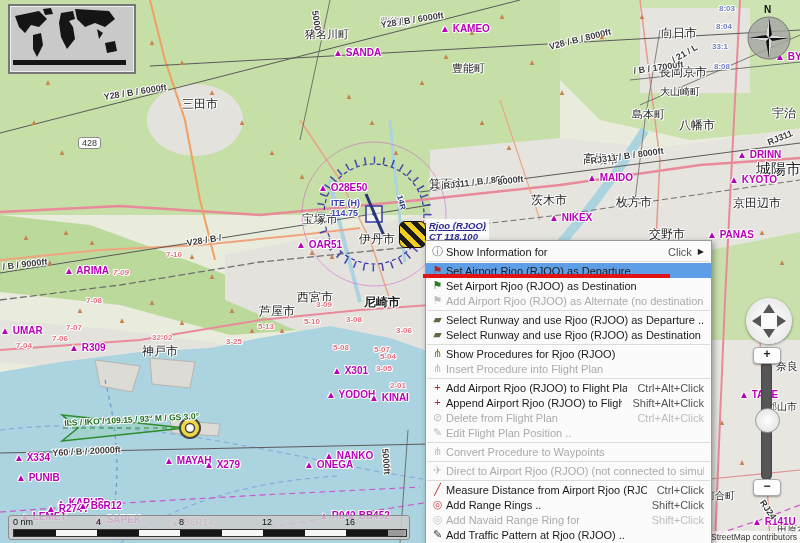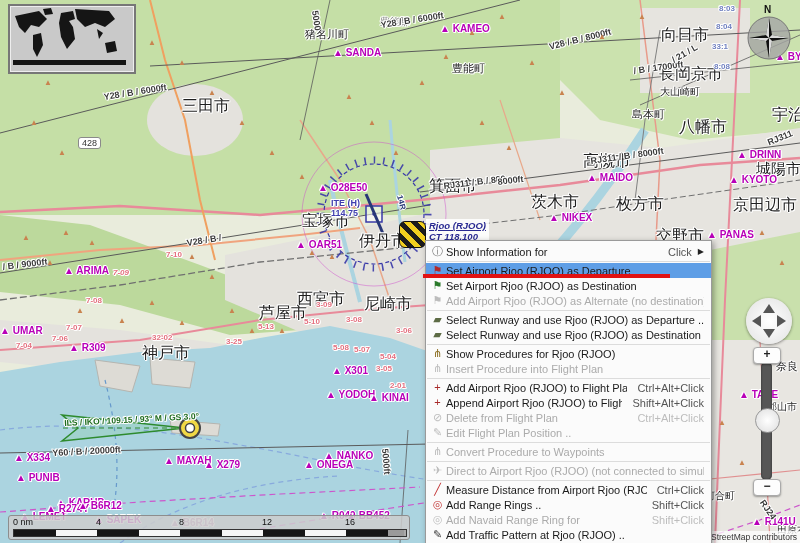--- a/index.html
+++ b/index.html
@@ -2,21 +2,21 @@
 <html><head>
 <meta charset="utf-8">
 <style>
   html,body{margin:0;padding:0;background:#888;}
   #app{position:relative;width:800px;height:543px;overflow:hidden;background:#e9ecdc;
        font-family:"Liberation Sans",sans-serif;cursor:default;}
   #map-svg{position:absolute;left:0;top:0;z-index:0;}
   #map-labels{position:absolute;left:0;top:0;width:800px;height:543px;z-index:5;pointer-events:none;}
   #map-labels span{position:absolute;white-space:nowrap;}
   .halo{text-shadow:1px 0 0 #fff,-1px 0 0 #fff,0 1px 0 #fff,0 -1px 0 #fff,1px 1px 0 #fff,-1px -1px 0 #fff;}
-  .city{color:#1f1f1f;font-size:16px;}
+  .city{color:#1f1f1f;font-size:12px;}
   .wp{color:#b800b8;font-weight:bold;font-size:10px;}
   .awy{color:#3a3a3a;font-size:9px;font-weight:bold;transform-origin:0 0;}
   .rm{font-size:8px;font-weight:bold;}
   .peak{color:#c9834f;font-size:8px;}
   .shield{position:absolute;left:78px;top:137px;background:#fff;border:1px solid #8a8a8a;border-radius:3px;
           font-size:9px;padding:0 3px;color:#333;z-index:5;}
   .aplabel{position:absolute;background:rgba(255,255,255,.88);color:#2a2a92;font-style:italic;font-weight:bold;
            font-size:9.5px;line-height:1.18;padding:1px 3px;z-index:6;}
   .aplabel .apname{text-decoration:underline;}
   .vorlabel{position:absolute;left:331px;top:199px;color:#3f3fae;font-weight:bold;font-size:9px;line-height:1.1;z-index:6;}
@@ -146,32 +146,32 @@
 
   <div id="map-labels">
       <span class="city halo" style="left: 182px; top: 96px;">三田市</span>
       <span class="city halo" style="left: 305px; top: 27px; font-size: 11px;">猪名川町</span>
       <span class="city halo" style="left: 380px; top: 15px; font-size: 10px; color: rgb(119, 119, 119); text-align: center;">豊能郡</span>
       <span class="city halo" style="left: 452px; top: 61px; font-size: 11px;">豊能町</span>
       <span class="city halo" style="left: 429px; top: 176px;">箕面市</span>
       <span class="city halo" style="left: 583px; top: 151px;">高槻市</span>
       <span class="city halo" style="left: 531px; top: 192px;">茨木市</span>
       <span class="city halo" style="left: 616px; top: 194px;">枚方市</span>
-      <span class="city halo" style="left: 649px; top: 226px; margin-left: 7px;">交野市</span>
+      <span class="city halo" style="left: 649px; top: 226px;">交野市</span>
       <span class="city halo" style="left: 661px; top: 25px;">向日市</span>
       <span class="city halo" style="left: 659px; top: 64px; font-family: Liberation Mono, monospace;">長岡京市</span>
       <span class="city halo" style="left: 660px; top: 85px; font-size: 10px;">大山崎町</span>
       <span class="city halo" style="left: 632px; top: 107px; font-size: 11px;">島本町</span>
       <span class="city halo" style="left: 679px; top: 117px;">八幡市</span>
       <span class="city halo" style="left: 772px; top: 105px;">宇治</span>
       <span class="city halo" style="left: 756px; top: 160px; font-size: 15px;">城陽市</span>
       <span class="city halo" style="left: 733px; top: 195px;">京田辺市</span>
       <span class="city halo" style="left: 142px; top: 343px;">神戸市</span>
       <span class="city halo" style="left: 297px; top: 289px;">西宮市</span>
-      <span class="city halo" style="left: 364px; top: 294px;">尼崎市</span>
+      <span class="city halo" style="left: 364px; top: 294px; font-weight: bold;">尼崎市</span>
       <span class="city halo" style="left: 259px; top: 303px;">芦屋市</span>
       <span class="city halo" style="left: 302px; top: 211px;">宝塚市</span>
       <span class="city halo" style="left: 359px; top: 231px;">伊丹市</span>
       <span class="city halo" style="left: 705px; top: 489px; font-size: 10px;">河合町</span>
       <span class="city halo" style="left: 777px; top: 523px; font-size: 10px;">田原本</span>
       <span class="city halo" style="left: 776px; top: 359px; font-size: 11px;">奈良</span>
       <span class="city halo" style="left: 767px; top: 400px; font-size: 10px;">郡山市</span>
       <span class="wp halo" style="left: 333px; top: 47px;">▲ SANDA</span>
       <span class="wp halo" style="left: 440px; top: 23px;">▲ KAMEO</span>
       <span class="wp halo" style="left: 64px; top: 265px;">▲ ARIMA</span>
@@ -225,21 +225,21 @@
       <span class="rm halo" style="left: 66px; top: 323px; color: rgb(228, 112, 127);">7-07</span>
       <span class="rm halo" style="left: 52px; top: 334px; color: rgb(228, 112, 127);">7-06</span>
       <span class="rm halo" style="left: 16px; top: 341px; color: rgb(228, 112, 127);">7-04</span>
       <span class="rm halo" style="left: 152px; top: 333px; color: rgb(228, 112, 127);">32-02</span>
       <span class="rm halo" style="left: 188px; top: 337px; color: rgb(228, 112, 127); padding-left: 38px;">3-25</span>
       <span class="rm halo" style="left: 316px; top: 300px; color: rgb(228, 112, 127);">3-09</span>
       <span class="rm halo" style="left: 258px; top: 322px; color: rgb(228, 112, 127);">5-13</span>
       <span class="rm halo" style="left: 304px; top: 317px; color: rgb(228, 112, 127);">5-10</span>
       <span class="rm halo" style="left: 346px; top: 315px; color: rgb(228, 112, 127);">3-08</span>
       <span class="rm halo" style="left: 333px; top: 343px; color: rgb(228, 112, 127);">5-08</span>
-      <span class="rm halo" style="left: 354px; top: 345px; color: rgb(228, 112, 127);">5-07</span>
+      <span class="rm halo" style="left: 374px; top: 345px; color: rgb(228, 112, 127);">5-07</span>
       <span class="rm halo" style="left: 396px; top: 326px; color: rgb(228, 112, 127);">3-06</span>
       <span class="rm halo" style="left: 380px; top: 352px; color: rgb(228, 112, 127);">5-04</span>
       <span class="rm halo" style="left: 376px; top: 364px; color: rgb(228, 112, 127);">3-05</span>
       <span class="rm halo" style="left: 390px; top: 381px; color: rgb(228, 112, 127);">2-01</span>
       <span class="rm halo" style="left: 719px; top: 4px; color: rgb(112, 128, 192);">8:03</span>
       <span class="rm halo" style="left: 716px; top: 22px; color: rgb(112, 128, 192);">8:04</span>
       <span class="rm halo" style="left: 712px; top: 42px; color: rgb(112, 128, 192);">33:1</span>
       <span class="rm halo" style="left: 714px; top: 62px; color: rgb(112, 128, 192);">8:08</span>
       <span class="peak" style="left: 20px; top: 58px;">▲</span>
       <span class="peak" style="left: 44px; top: 78px;">▲</span>

